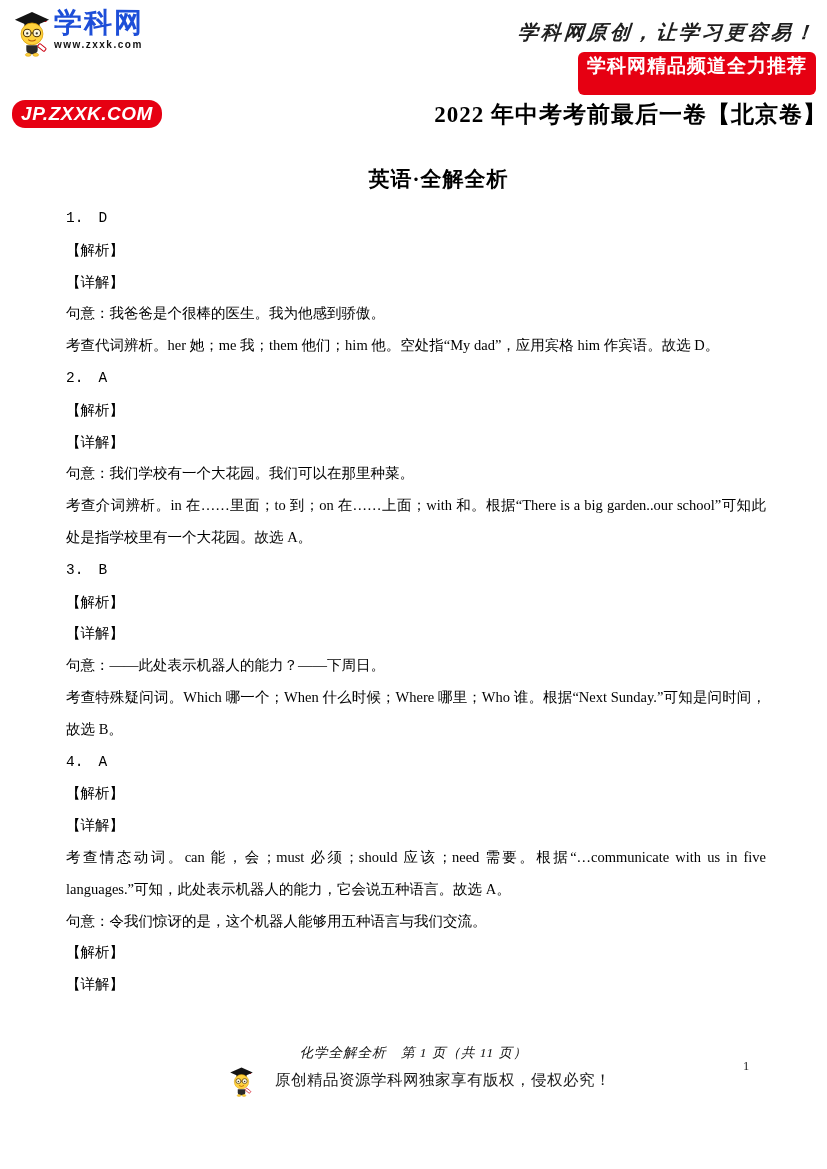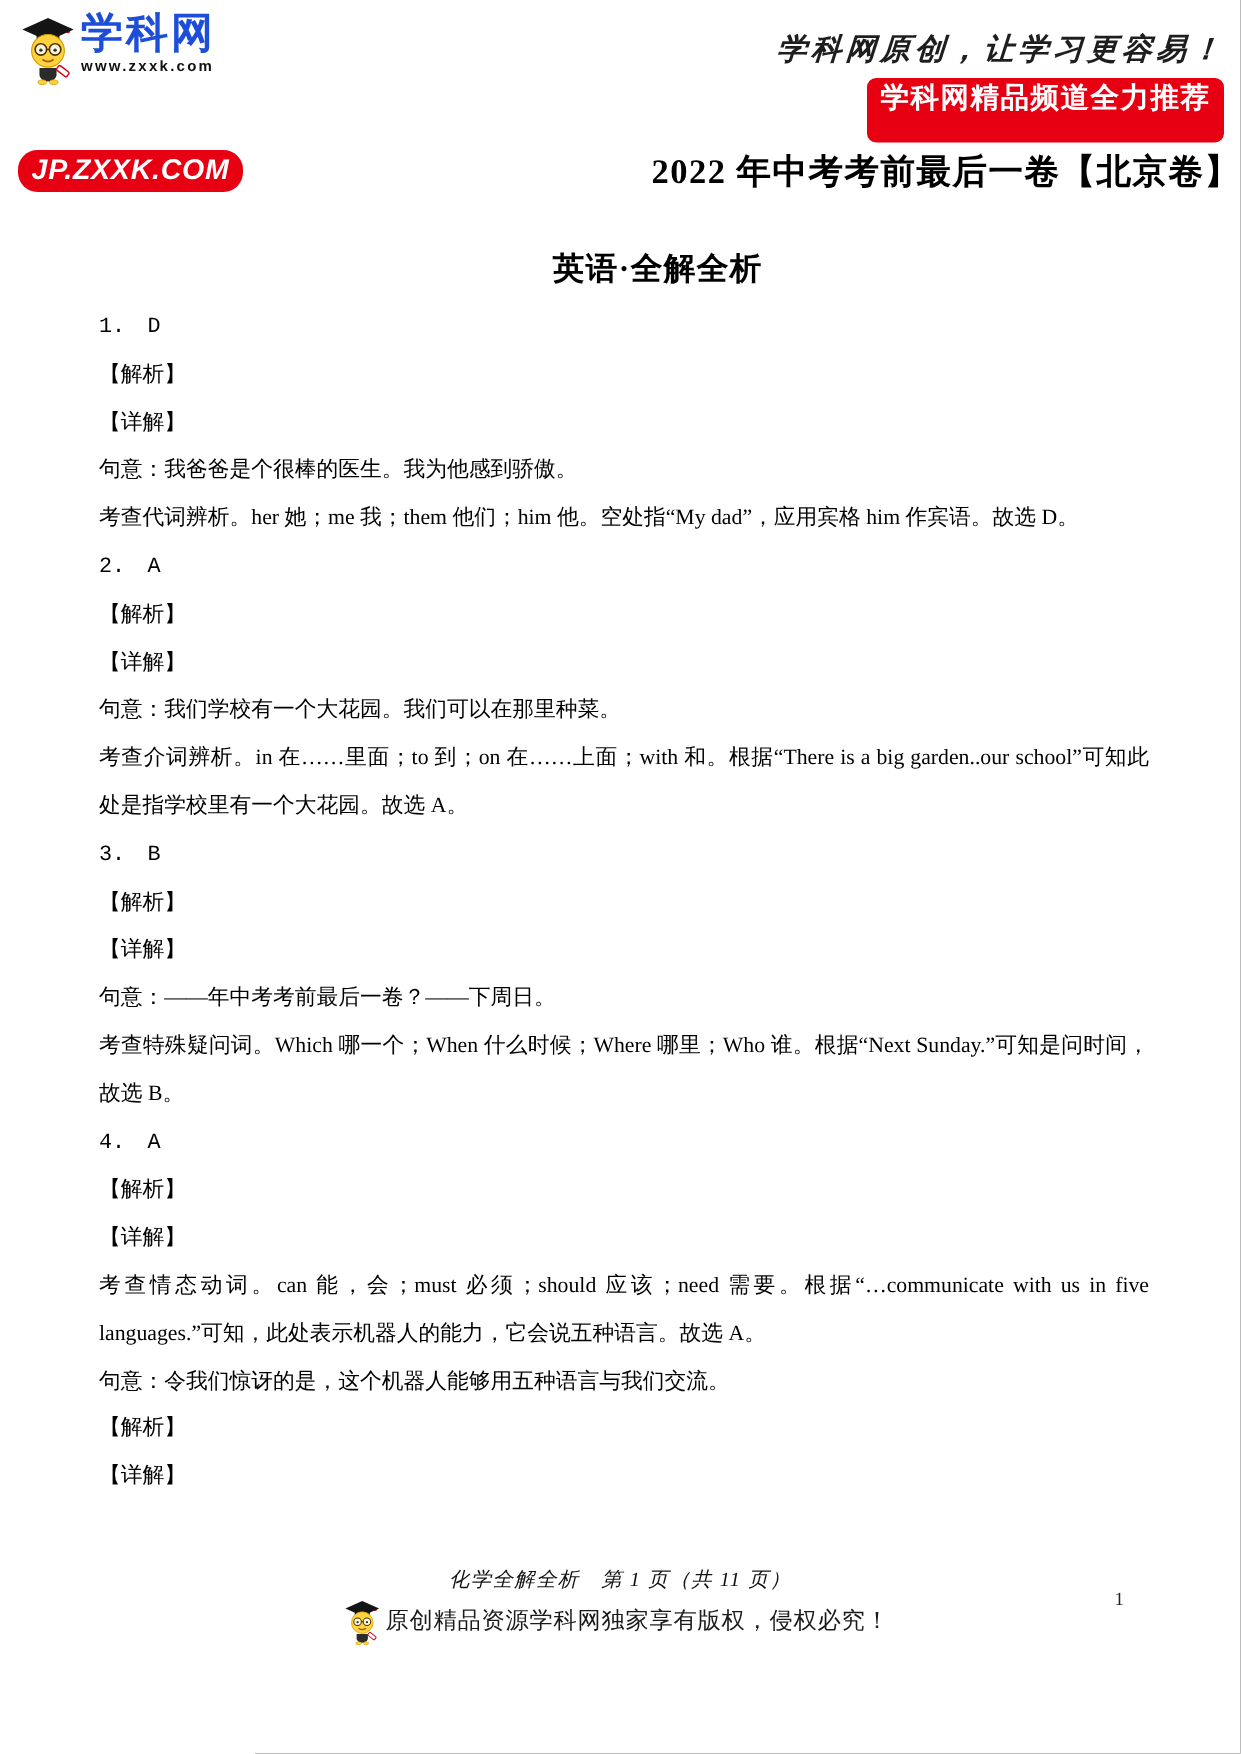--- a/index.html
+++ b/index.html
@@ -62,20 +62,21 @@
   
   .footer-note {
     position:absolute; top:1044px; left:0; width:100%; margin:0;
     text-align:center; font-size:13.5px; font-style:italic; color:#111;
     letter-spacing:1px;
   }
   .copyright {
     position:absolute; left:229px; top:1063px; height:34px;
     display:flex; align-items:center; font-size:15.5px; color:#1a1a1a;
     letter-spacing:0.5px;
+    gap:18px;
   }
   .mascot-sm { width:25px; height:33px; margin-right:3px; flex:0 0 auto; }
   .page-num {
     position:absolute; left:743px; top:1059px;
     font-size:12.5px; color:#222; font-family:"Liberation Serif", serif;
   }
 </style>
 </head>
 <body>
 
@@ -128,21 +129,21 @@
       <p class="line">【解析】</p>
       <p class="line">【详解】</p>
       <p class="line">句意：我们学校有一个大花园。我们可以在那里种菜。</p>
       <p class="line">考查介词辨析。in 在……里面；to 到；on 在……上面；with 和。根据“There is a big garden..our school”可知此处是指学校里有一个大花园。故选 A。</p>
     </div>
 
     <div class="item">
       <p class="line answer-line"><span class="num">3.</span><span class="choice">B</span></p>
       <p class="line">【解析】</p>
       <p class="line">【详解】</p>
-      <p class="line">句意：——年中考考前最后一卷？——下周日。</p>
+      <p class="line">句意：——此处表示机器人的能力？——下周日。</p>
       <p class="line">考查特殊疑问词。Which 哪一个；When 什么时候；Where 哪里；Who 谁。根据“Next Sunday.”可知是问时间，故选 B。</p>
     </div>
 
     <div class="item">
       <p class="line answer-line"><span class="num">4.</span><span class="choice">A</span></p>
       <p class="line">【解析】</p>
       <p class="line">【详解】</p>
       <p class="line">考查情态动词。can 能，会；must 必须；should 应该；need 需要。根据“…communicate with us in five languages.”可知，此处表示机器人的能力，它会说五种语言。故选 A。</p>
       <p class="line">句意：令我们惊讶的是，这个机器人能够用五种语言与我们交流。</p>
     </div>

